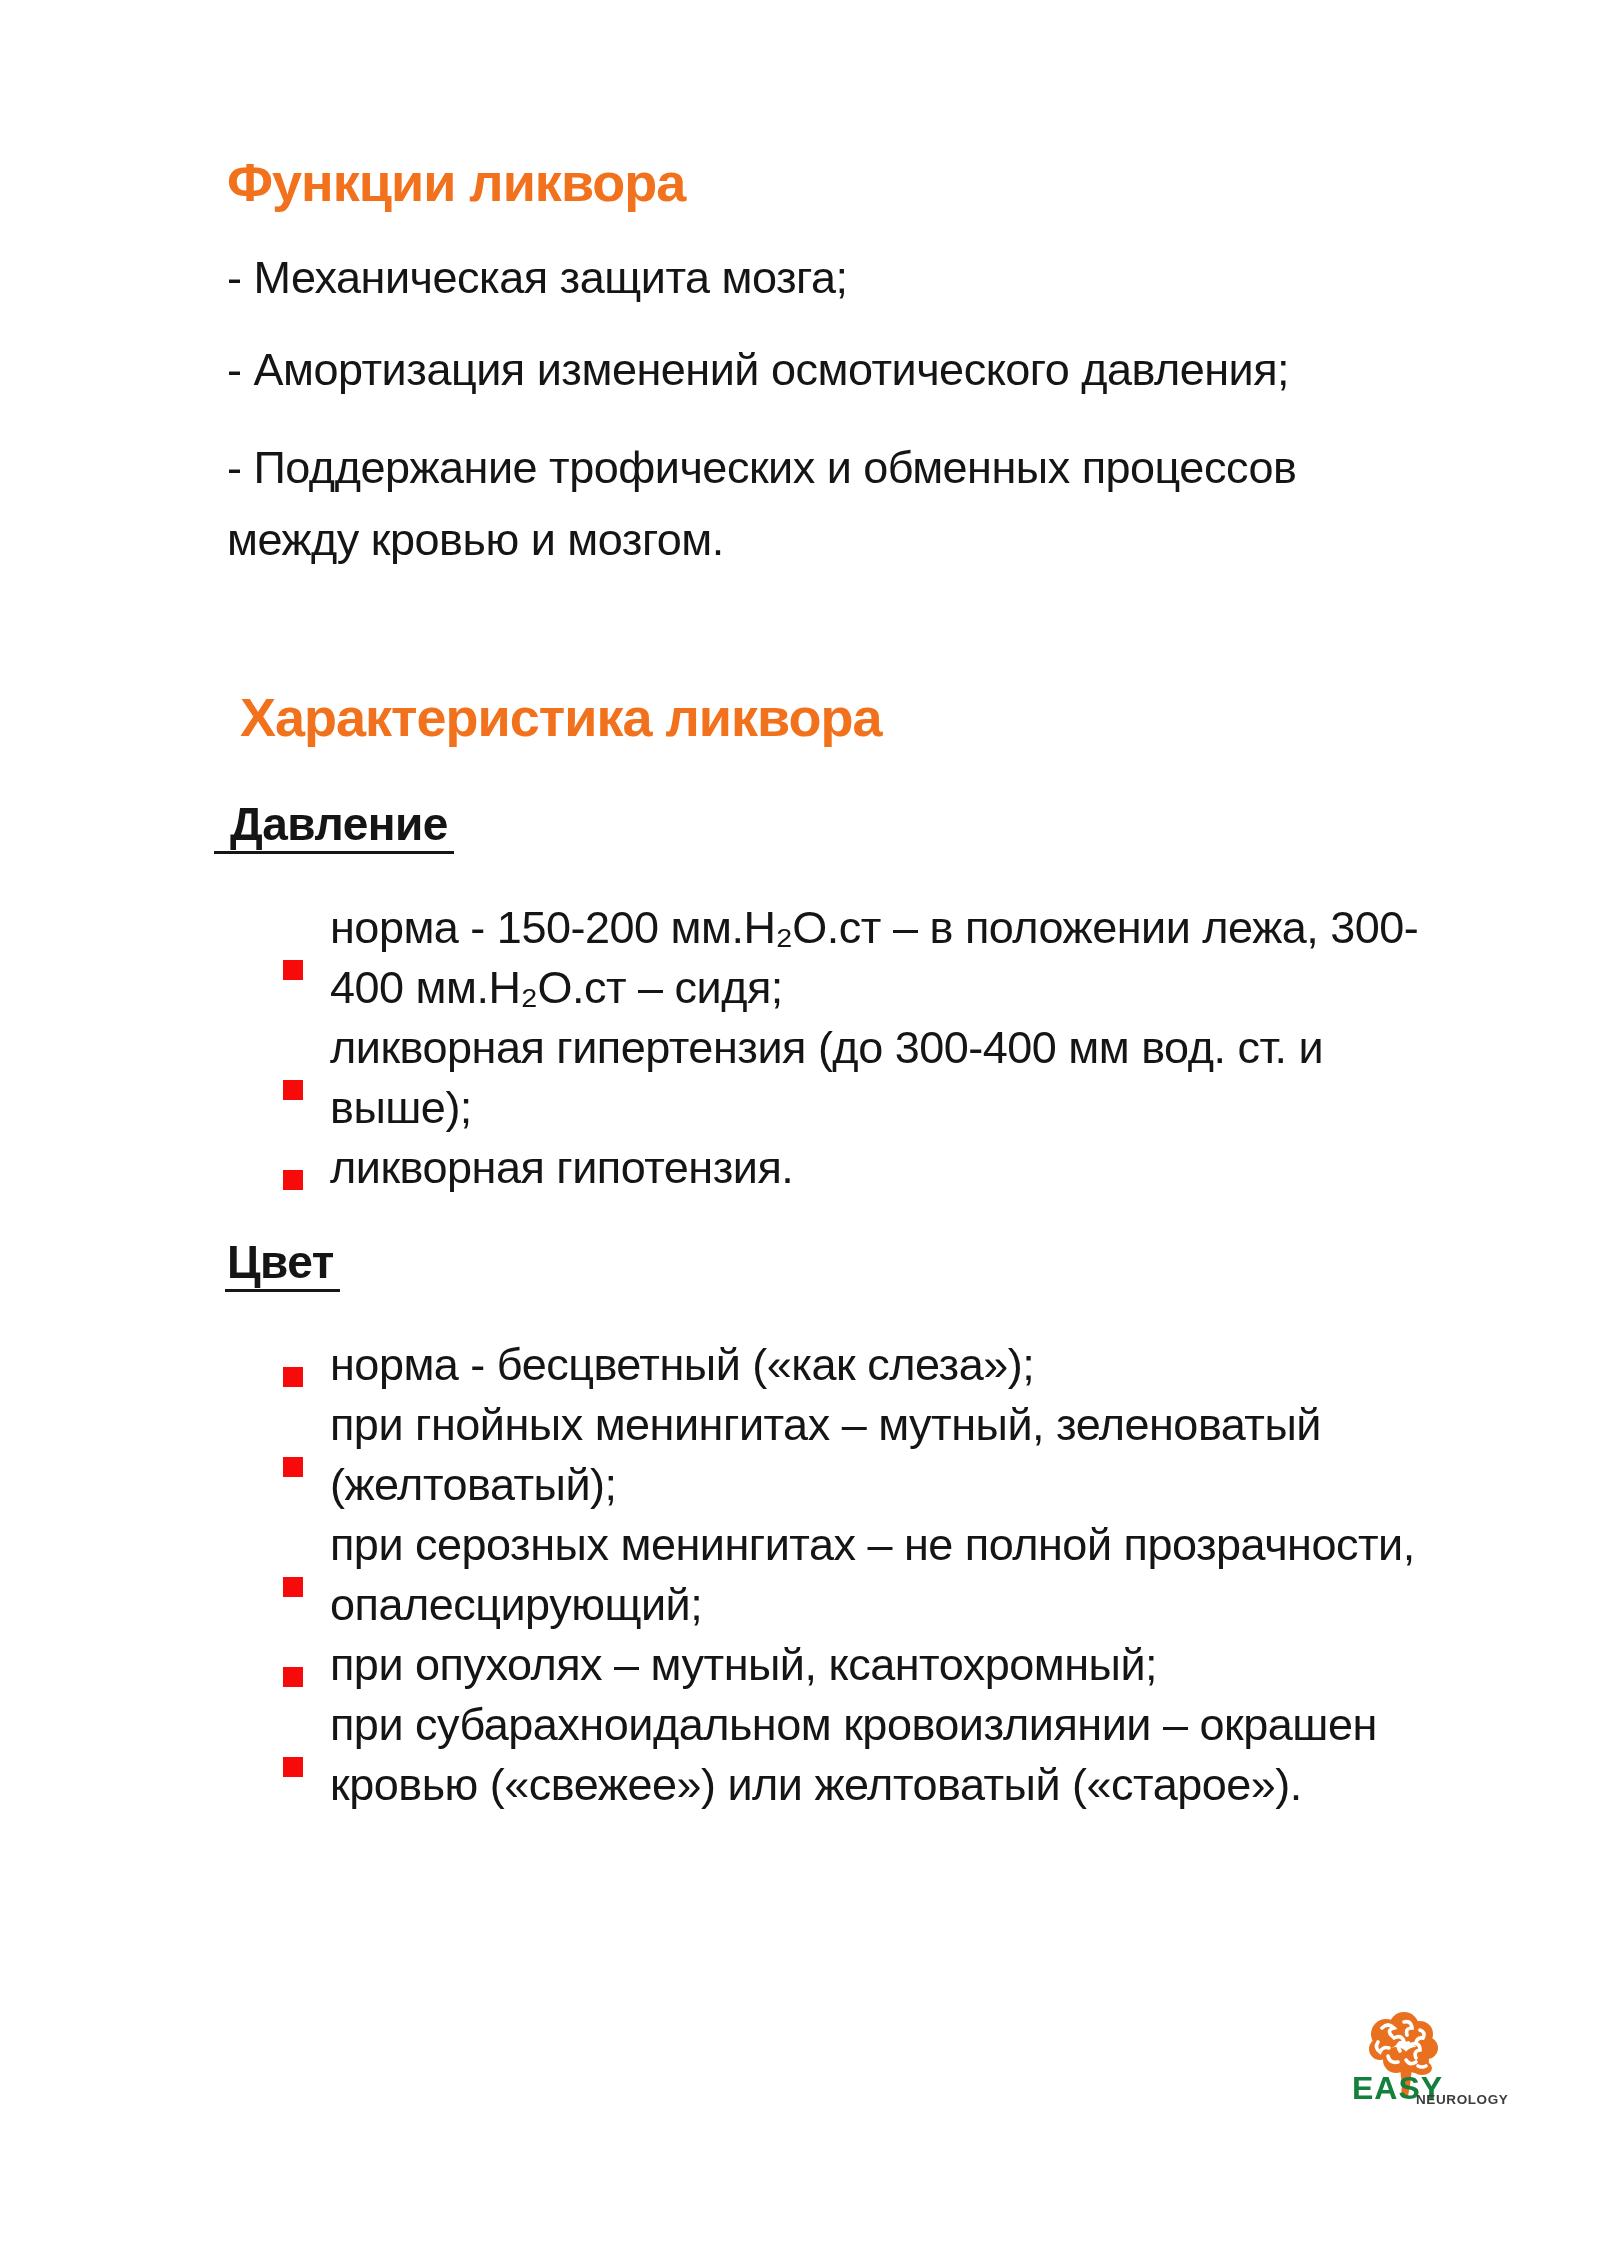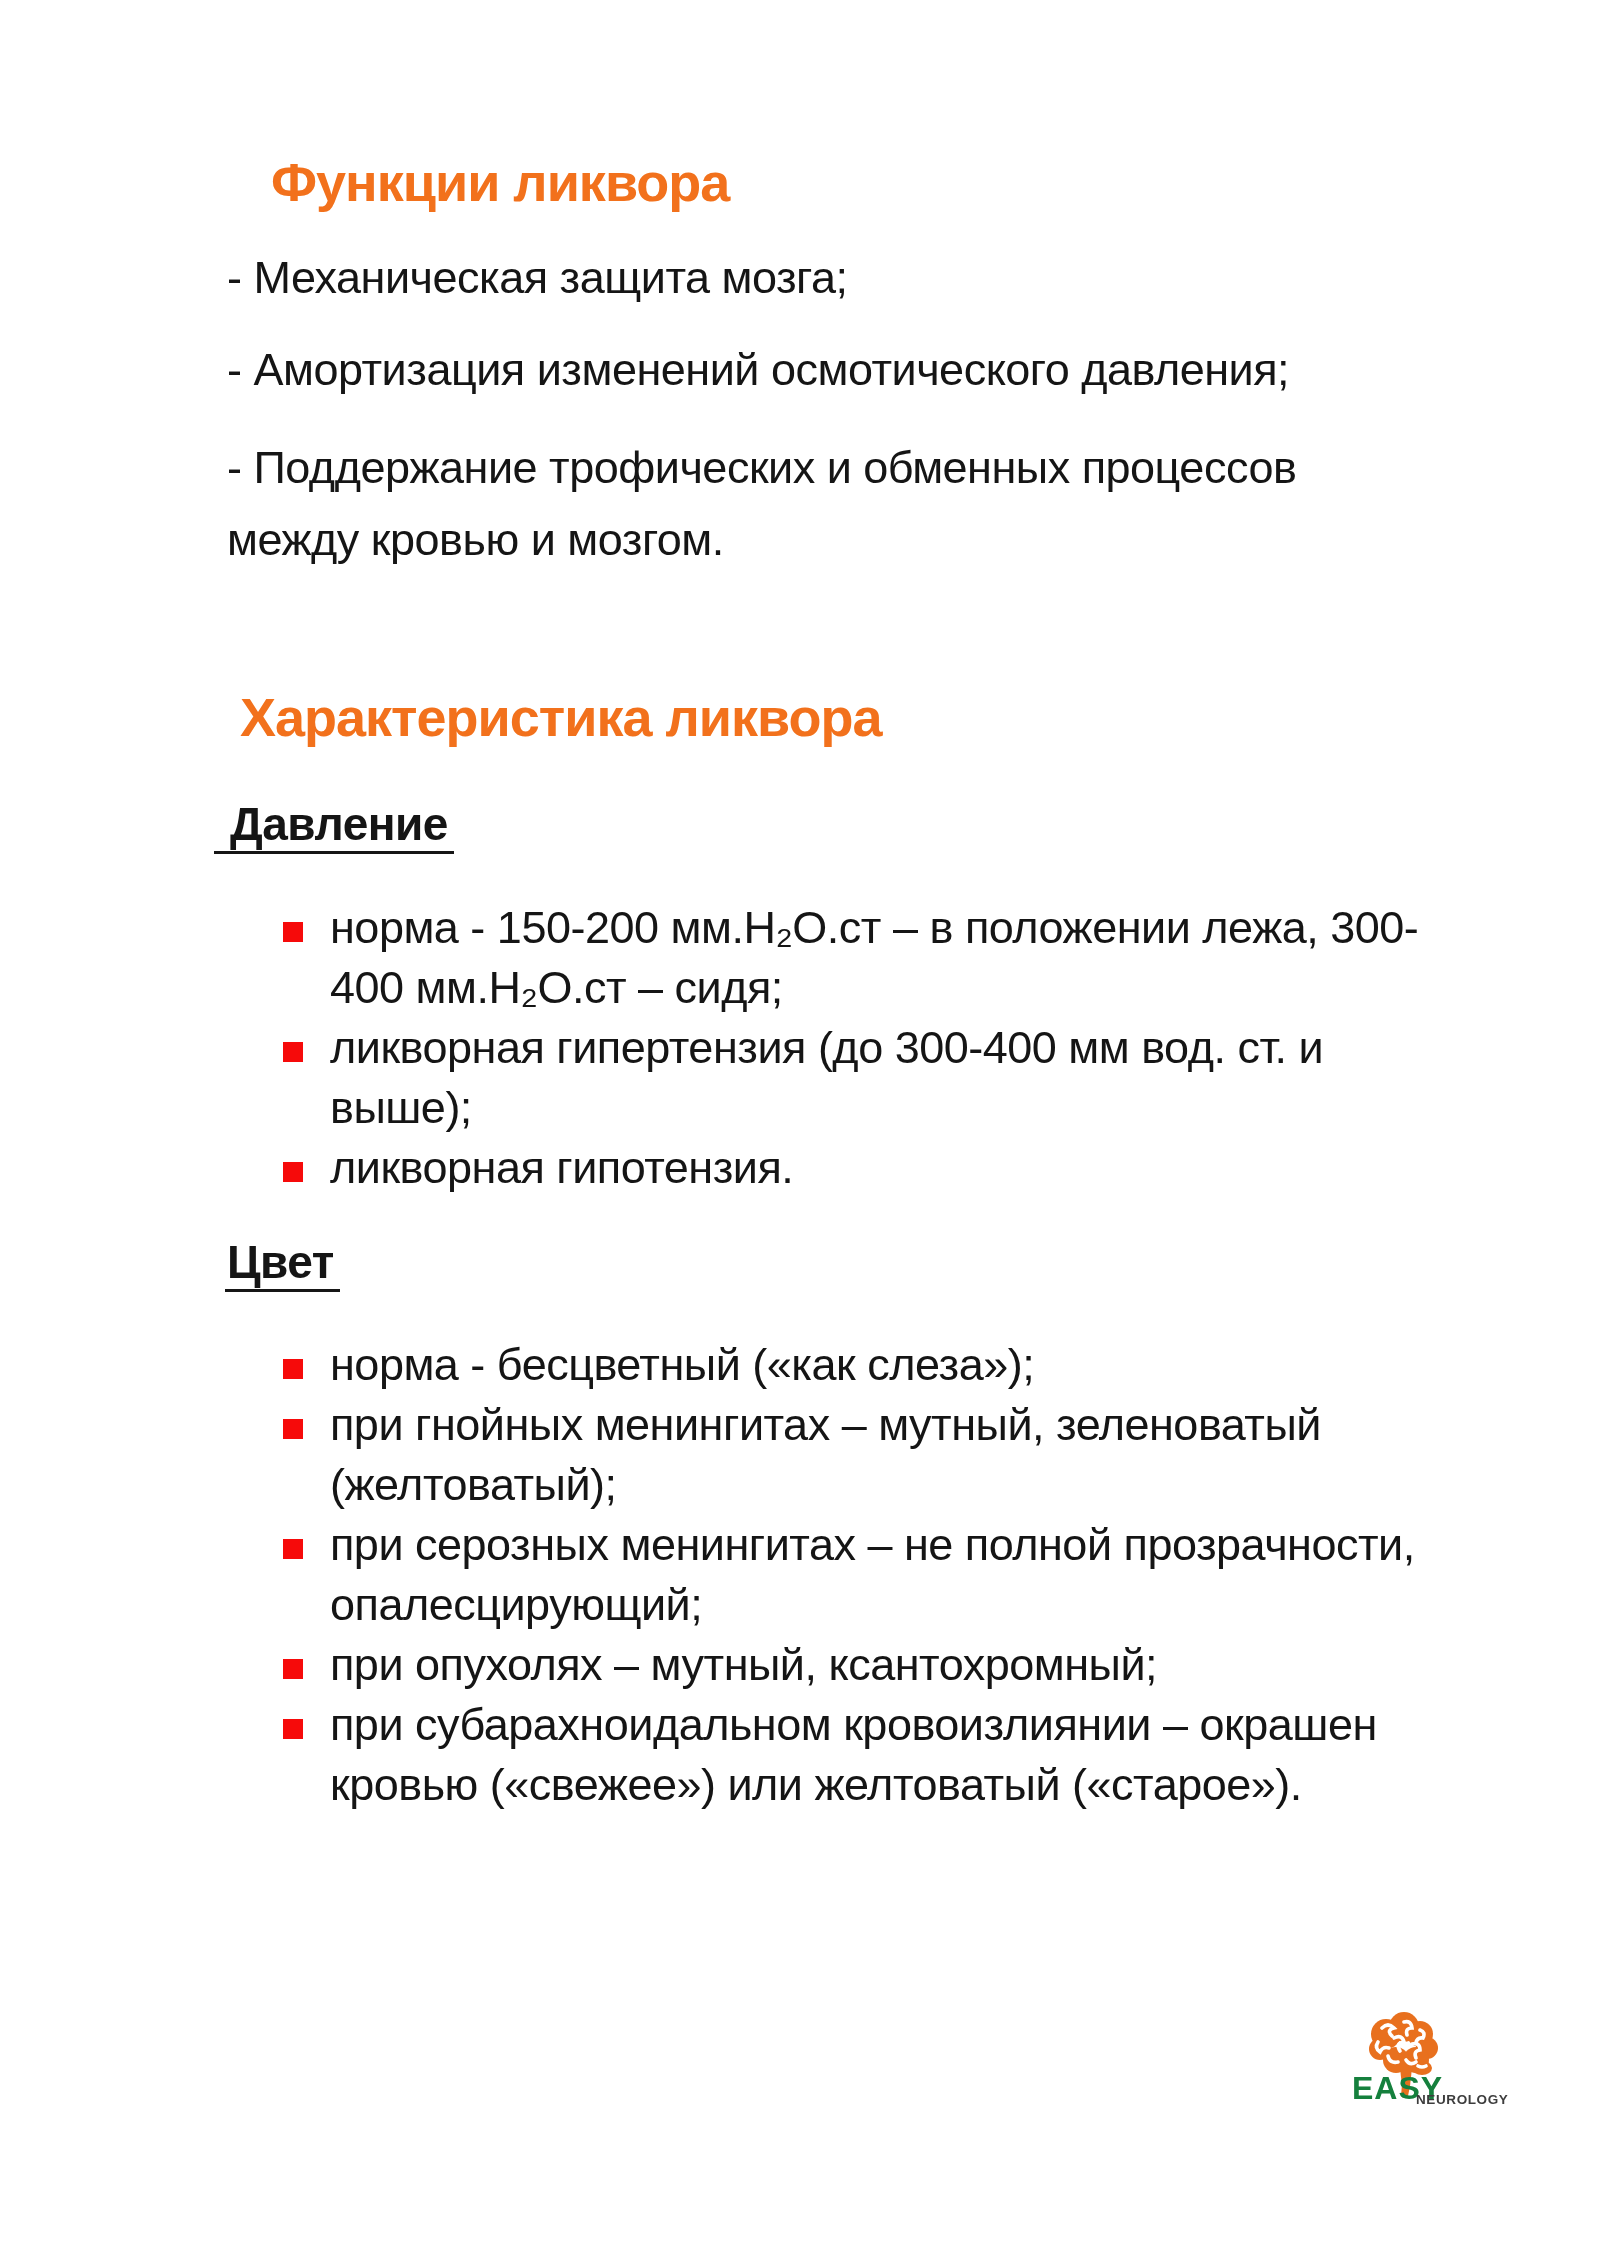--- a/index.html
+++ b/index.html
@@ -41,21 +41,21 @@
   }
   .subhead .u {
     display: inline-block;
     padding-left: 16px;
     padding-right: 6px;
     border-bottom: 3px solid #161616;
   }
   .subhead .u2 { padding-left: 2px; }
 
   .list { display: block; }
-  .item { display: flex; align-items: flex-start; }
+  .item { display: flex; align-items: center; }
   .sq {
     flex: none;
     width: 20px;
     height: 20px;
     margin-top: 24px;
     background: #F60A0A;
   }
   .item-text {
     margin-left: 27px;
     width: 1120px;
@@ -79,21 +79,21 @@
     font-size: 13.5px;
     font-weight: 700;
     letter-spacing: 0.6px;
     color: #3D3D3D;
   }
   .logo svg { position: absolute; left: 10px; top: 0; }
 </style>
 </head>
 <body>
 
-<div class="abs h-orange" style="left:227px; top:150px;margin-left:44px;">Функции ликвора</div>
+<div class="abs h-orange" style="left:227px; top:150px;">Функции ликвора</div>
 
 <div class="abs para" style="left:227px; top:248px;">- Механическая защита мозга;</div>
 
 <div class="abs para" style="left:227px; top:340px;">- Амортизация изменений осмотического давления;</div>
 
 <div class="abs para wrap" style="left:227px; top:432px;">- Поддержание трофических и обменных процессов между кровью и мозгом.</div>
 
 <div class="abs h-orange" style="left:240px; top:685px;">Характеристика ликвора</div>
 
 <div class="abs subhead" style="left:214px; top:798px;">

